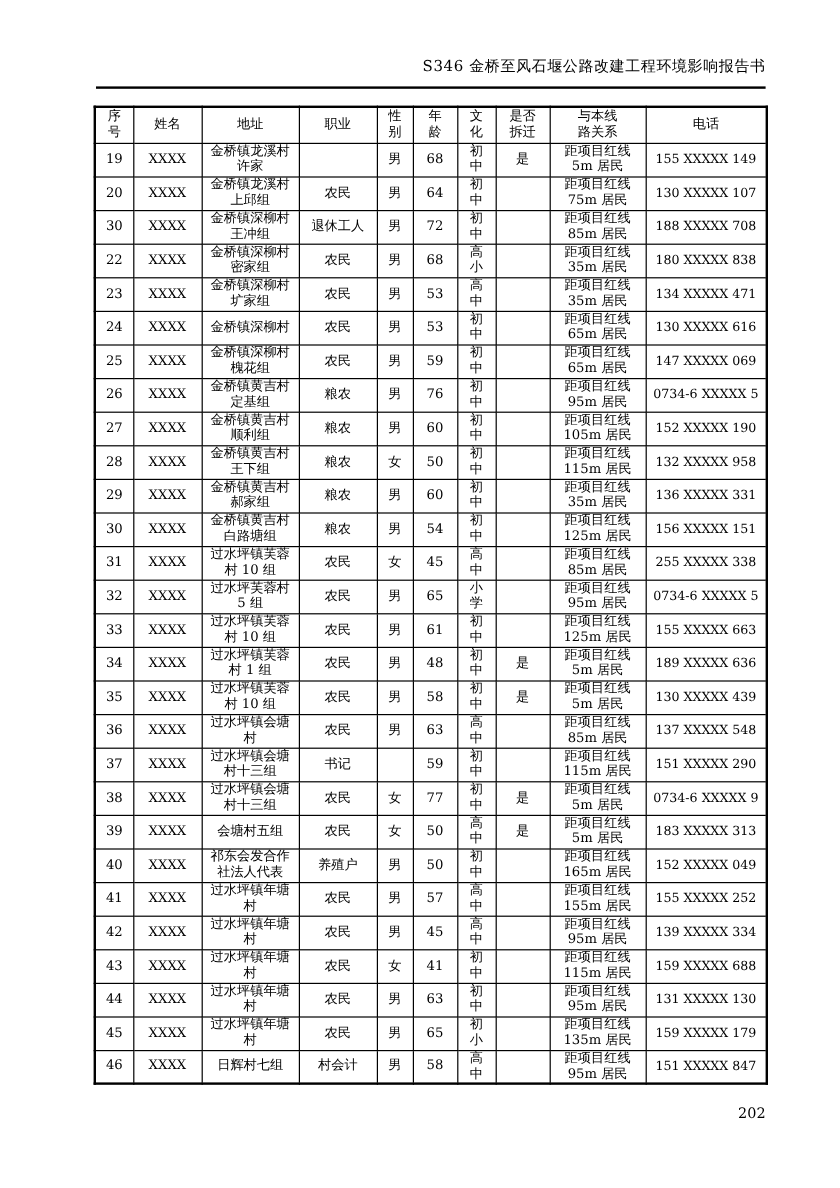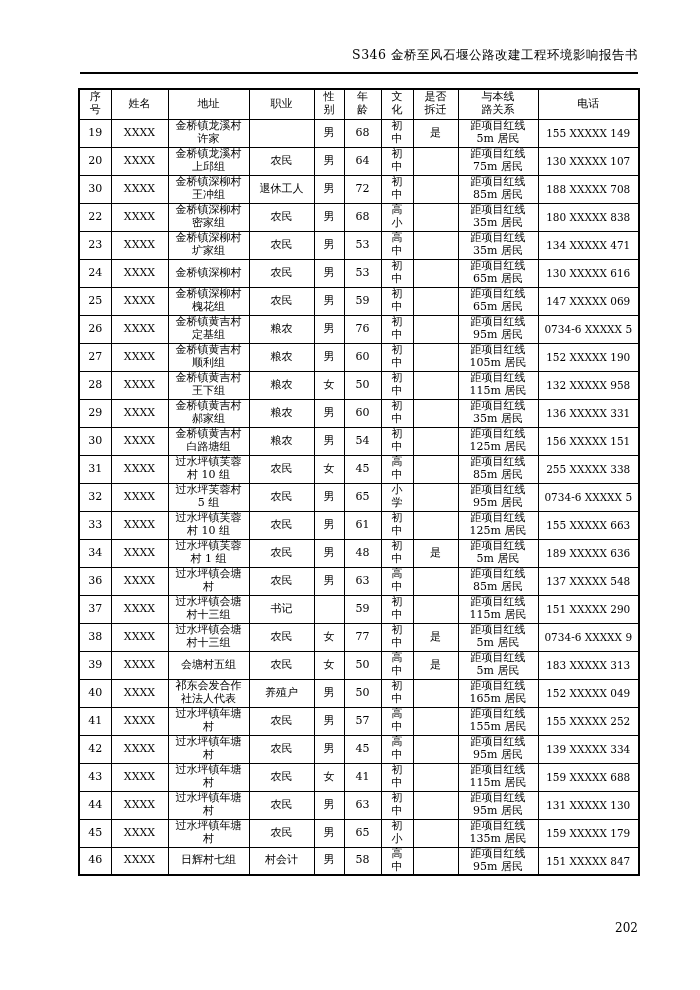--- a/index.html
+++ b/index.html
@@ -346,20 +346,35 @@
           <td class="col-gender">男</td>
           <td class="col-age">48</td>
           <td class="col-education">初
 中</td>
           <td class="col-relocated">是</td>
           <td class="col-relation">距项目红线
 5m 居民</td>
           <td class="col-phone">189 XXXXX 636</td>
         </tr>
         <tr>
+          <td class="col-no">35</td>
+          <td class="col-name">XXXX</td>
+          <td class="col-address">过水坪镇芙蓉
+村 10 组</td>
+          <td class="col-occupation">农民</td>
+          <td class="col-gender">男</td>
+          <td class="col-age">58</td>
+          <td class="col-education">初
+中</td>
+          <td class="col-relocated">是</td>
+          <td class="col-relation">距项目红线
+5m 居民</td>
+          <td class="col-phone">130 XXXXX 439</td>
+        </tr>
+        <tr>
           <td class="col-no">36</td>
           <td class="col-name">XXXX</td>
           <td class="col-address">过水坪镇会塘
 村</td>
           <td class="col-occupation">农民</td>
           <td class="col-gender">男</td>
           <td class="col-age">63</td>
           <td class="col-education">高
 中</td>
           <td class="col-relocated"></td>

